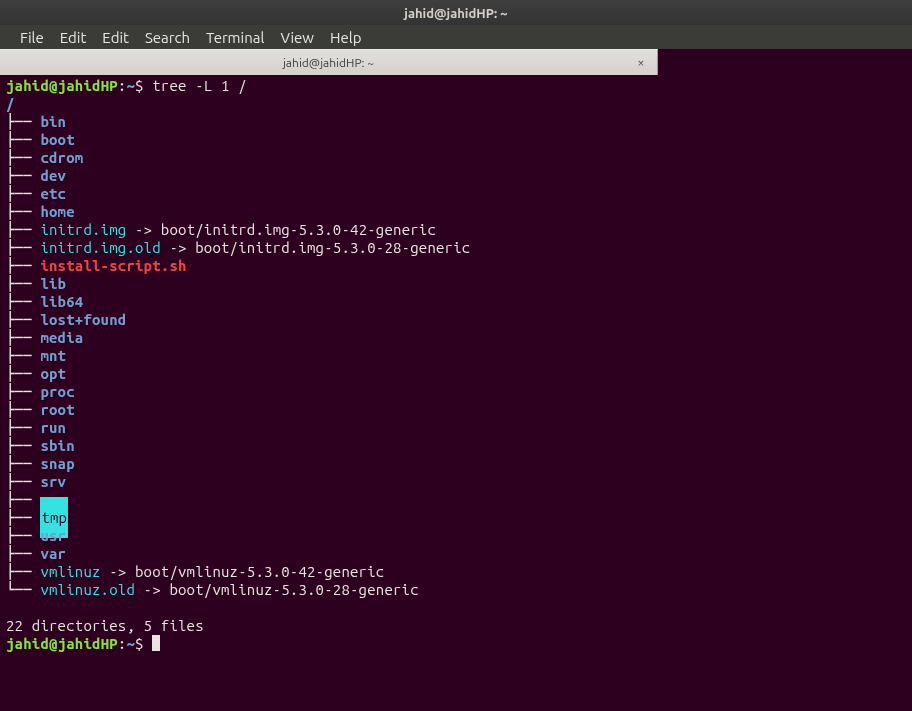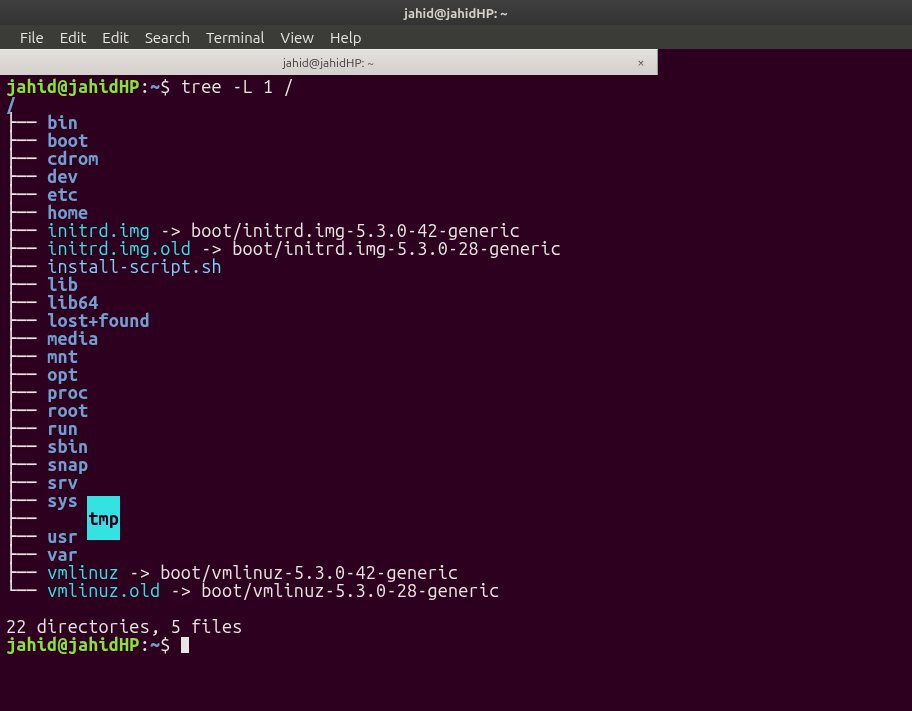--- a/index.html
+++ b/index.html
@@ -57,37 +57,37 @@
     color: #5a5856;
   }
   .tab-remainder {
     flex: 1;
     background: #2c001e;
     border-top: 1px solid #2c001e;
   }
 
   .term {
     font-family: "Ubuntu Mono", "DejaVu Sans Mono", Menlo, monospace;
-    font-size: 18px;
+    font-size: 15px;
     line-height: 18px;
     white-space: pre;
     color: #e9e5e2;
     padding: 2px 6px 6px 6px;
     letter-spacing: 0.2px;
   }
   .user { color: #8ae234; font-weight: bold; }
   .host { color: #8ae234; font-weight: bold; }
   .colon { color: #e9e5e2; }
   .path { color: #729fcf; font-weight: bold; }
   .prompt { color: #e9e5e2; }
   .cmd { color: #e9e5e2; }
   .dir { color: #729fcf; font-weight: bold; }
-  .file { color: #7dd3fc; font-weight: normal; }
+  .file { color: #ef4444; font-weight: bold; }
   .link { color: #34e2e2; font-weight: normal; }
-  .hl { color: #2c001e; background: #34e2e2; font-weight: bold; padding: 12px 1px; margin-left: 40px;}
+  .hl { color: #2c001e; background: #34e2e2; font-weight: normal; padding: 12px 1px;}
   .treechar { color: #e9e5e2; }
   .plain { color: #e9e5e2; }
   .cursor {
     display: inline-block;
     width: 8px; height: 16px;
     background: #e9e5e2;
     vertical-align: -2px;
   }
 </style>
 </head>

